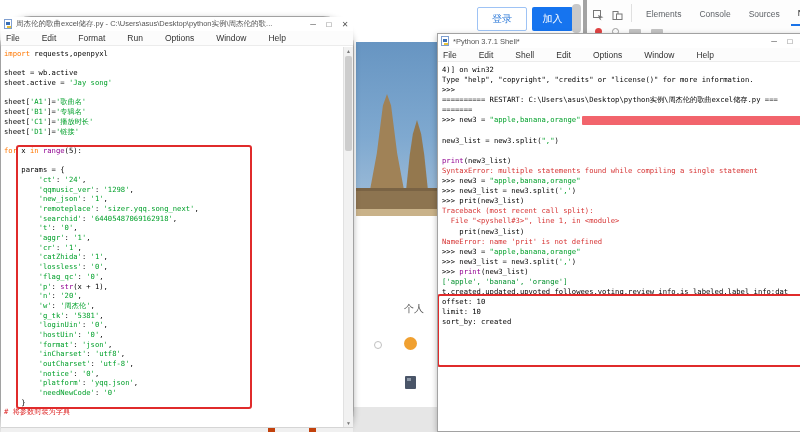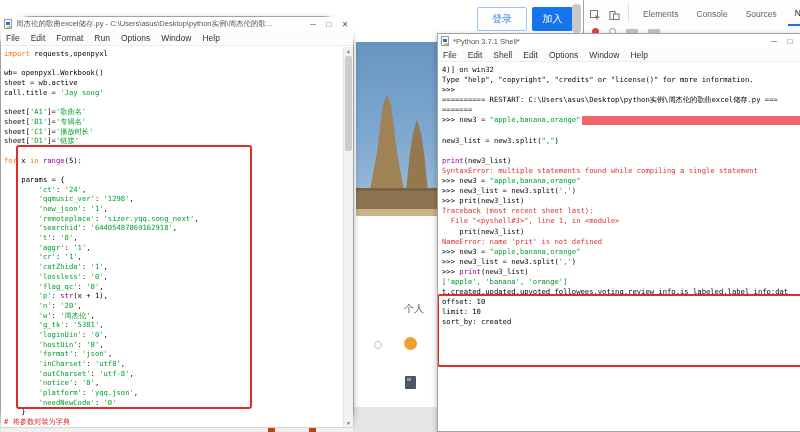--- a/index.html
+++ b/index.html
@@ -31,21 +31,21 @@
   .btn-login { position:absolute; left:477px; top:7px; width:50px; height:24px; background:#fff;
                border:1px solid #9ec3f5; border-radius:2px; color:#2f7bd9; font-size:10px;
                font-family:"Liberation Sans",sans-serif; }
   .btn-join { position:absolute; left:532px; top:7px; width:41px; height:24px; background:#1674ef;
               border:none; border-radius:2px; color:#fff; font-size:10px;
               font-family:"Liberation Sans",sans-serif; }
   .page-scroll { position:absolute; left:572px; top:4px; width:9px; height:29px; background:#c9c9c9; border-radius:4px; }
 
   
   .devtools { position:absolute; left:583px; top:0; width:217px; height:44px; background:#fdfdfd;
-              border-left:1px solid #a3a3a3; border-bottom:1px solid #ddd; overflow:hidden; }
+              border-left:4px solid #a3a3a3; border-bottom:1px solid #ddd; overflow:hidden; }
   .dt-icons { position:absolute; left:6px; top:7px; display:flex; gap:8px; align-items:center; }
   .dt-sep { position:absolute; left:44px; top:4px; width:1px; height:18px; background:#e0e0e0; }
   .dt-tabs { position:absolute; left:52px; top:0; height:27px; display:flex; align-items:center; gap:4px; }
   .dt-tab { font-size:8.5px; color:#5f6368; padding:7px 7px 6px 7px; white-space:nowrap; }
   .dt-tab.sel { color:#1a1a1a; border-bottom:2px solid #1a73e8; }
   .dt-row2 { position:absolute; left:8px; top:28px; display:flex; gap:10px; align-items:center; }
   .dot-red { width:7px; height:7px; border-radius:50%; background:#e04343; }
   .dot-ring { width:7px; height:7px; border-radius:50%; border:1px solid #9a9a9a; }
   .dt-bar { width:12px; height:6px; background:#c3c3c3; border-radius:1px; }
 
@@ -53,21 +53,21 @@
   .win { position:absolute; background:#fff; border:1px solid #a2a2a2;
          box-shadow:0 2px 6px rgba(0,0,0,.28); }
   .titlebar { height:14px; display:flex; align-items:center; gap:4px; padding-left:3px;
               background:#fff; font-size:7.5px; color:#555; }
   .title-text { flex:1; overflow:hidden; white-space:nowrap; text-overflow:ellipsis; }
   .win-ctrls { display:flex; }
   .win-ctrl { width:16px; height:13px; text-align:center; font-size:8px; color:#555; line-height:13px; }
   .py-icon { width:8px; height:10px; background:#fff; border:1px solid #7f9fd0; position:relative; flex:none; }
   .py-icon::before { content:""; position:absolute; left:1px; top:2px; width:4px; height:3px; background:#3a6fb5; }
   .py-icon::after  { content:""; position:absolute; left:2px; top:6px; width:4px; height:2px; background:#e8c23a; }
-  .menubar { height:14px; display:flex; align-items:center; gap:11px; padding-left:5px;
+  .menubar { height:14px; display:flex; align-items:center; gap:22px; padding-left:5px;
              font-size:8.5px; color:#333; border-bottom:1px solid #ececec; background:#fcfcfc; }
 
   
   .win.editor { left:0; top:16px; width:354px; height:425px; z-index:20;border-radius:31px; }
   .editor .menubar { height:15px; }
   .editor-body { position:absolute; top:30px; left:0; right:10px; bottom:13px; overflow:hidden;
                  background:#fff; padding:2px 0 0 3px; }
   .code { font-family:"DejaVu Sans Mono","Liberation Mono",monospace; }
   .editor-body .ln { height:9.7px; line-height:9.7px; font-size:7.2px; display:flex; white-space:pre; }
   .redbox-editor { position:absolute; left:15px; top:128px; width:236px; height:264px;
@@ -167,23 +167,22 @@
         <span>Edit</span>
         <span>Format</span>
         <span>Run</span>
         <span>Options</span>
         <span>Window</span>
         <span>Help</span>
       </div>
     <div class="editor-body code" id="editor-code">
         <div class="ln"><span class="k">import</span><span class="p"> requests,openpyxl</span></div>
         <div class="ln"><span class="p">&nbsp;</span></div>
-        <div class="ln"><span class="p">wb= openpyxl.Workbook()</span></div>
         <div class="ln"><span class="p">sheet = wb.active</span></div>
-        <div class="ln"><span class="p">call.title = </span><span class="s">'Jay song'</span></div>
+        <div class="ln"><span class="p">sheet.active = </span><span class="s">'Jay song'</span></div>
         <div class="ln"><span class="p">&nbsp;</span></div>
         <div class="ln"><span class="p">sheet[</span><span class="s">'A1'</span><span class="p">]=</span><span class="s">'歌曲名'</span></div>
         <div class="ln"><span class="p">sheet[</span><span class="s">'B1'</span><span class="p">]=</span><span class="s">'专辑名'</span></div>
         <div class="ln"><span class="p">sheet[</span><span class="s">'C1'</span><span class="p">]=</span><span class="s">'播放时长'</span></div>
         <div class="ln"><span class="p">sheet[</span><span class="s">'D1'</span><span class="p">]=</span><span class="s">'链接'</span></div>
         <div class="ln"><span class="p">&nbsp;</span></div>
         <div class="ln"><span class="k">for</span><span class="p"> x </span><span class="k">in</span><span class="p"> </span><span class="b">range</span><span class="p">(5):</span></div>
         <div class="ln"><span class="p">&nbsp;</span></div>
         <div class="ln"><span class="p">    params = {</span></div>
         <div class="ln"><span class="p">        </span><span class="s">'ct'</span><span class="p">: </span><span class="s">'24'</span><span class="p">,</span></div>
@@ -252,21 +251,21 @@
         <div class="ln"><span class="p">=======</span></div>
         <div class="ln"><span class="p">&gt;&gt;&gt; new3 = </span><span class="s">"apple,banana,orange"</span><span class="hlbar"></span></div>
         <div class="ln"><span class="p">&nbsp;</span></div>
         <div class="ln"><span class="p">new3_list = new3.split(</span><span class="s">","</span><span class="p">)</span></div>
         <div class="ln"><span class="p">&nbsp;</span></div>
         <div class="ln"><span class="b">print</span><span class="p">(new3_list)</span></div>
         <div class="ln"><span class="e">SyntaxError: multiple statements found while compiling a single statement</span></div>
         <div class="ln"><span class="p">&gt;&gt;&gt; new3 = </span><span class="s">"apple,banana,orange"</span></div>
         <div class="ln"><span class="p">&gt;&gt;&gt; new3_list = new3.split(</span><span class="s">','</span><span class="p">)</span></div>
         <div class="ln"><span class="p">&gt;&gt;&gt; prit(new3_list)</span></div>
-        <div class="ln"><span class="e">Traceback (most recent sheet last):</span></div>
+        <div class="ln"><span class="e">Traceback (most recent call split):</span></div>
         <div class="ln"><span class="e">  File "&lt;pyshell#3&gt;", line 1, in &lt;module&gt;</span></div>
         <div class="ln"><span class="p">    prit(new3_list)</span></div>
         <div class="ln"><span class="e">NameError: name 'prit' is not defined</span></div>
         <div class="ln"><span class="p">&gt;&gt;&gt; new3 = </span><span class="s">"apple,banana,orange"</span></div>
         <div class="ln"><span class="p">&gt;&gt;&gt; new3_list = new3.split(</span><span class="s">','</span><span class="p">)</span></div>
         <div class="ln"><span class="p">&gt;&gt;&gt; </span><span class="b">print</span><span class="p">(new3_list)</span></div>
         <div class="ln"><span class="o">['apple', 'banana', 'orange']</span></div>
         <div class="ln"><span class="p">t,created,updated,upvoted_followees,voting,review_info,is_labeled,label_info;dat</span></div>
         <div class="ln"><span class="p">offset: 10</span></div>
         <div class="ln"><span class="p">limit: 10</span></div>

